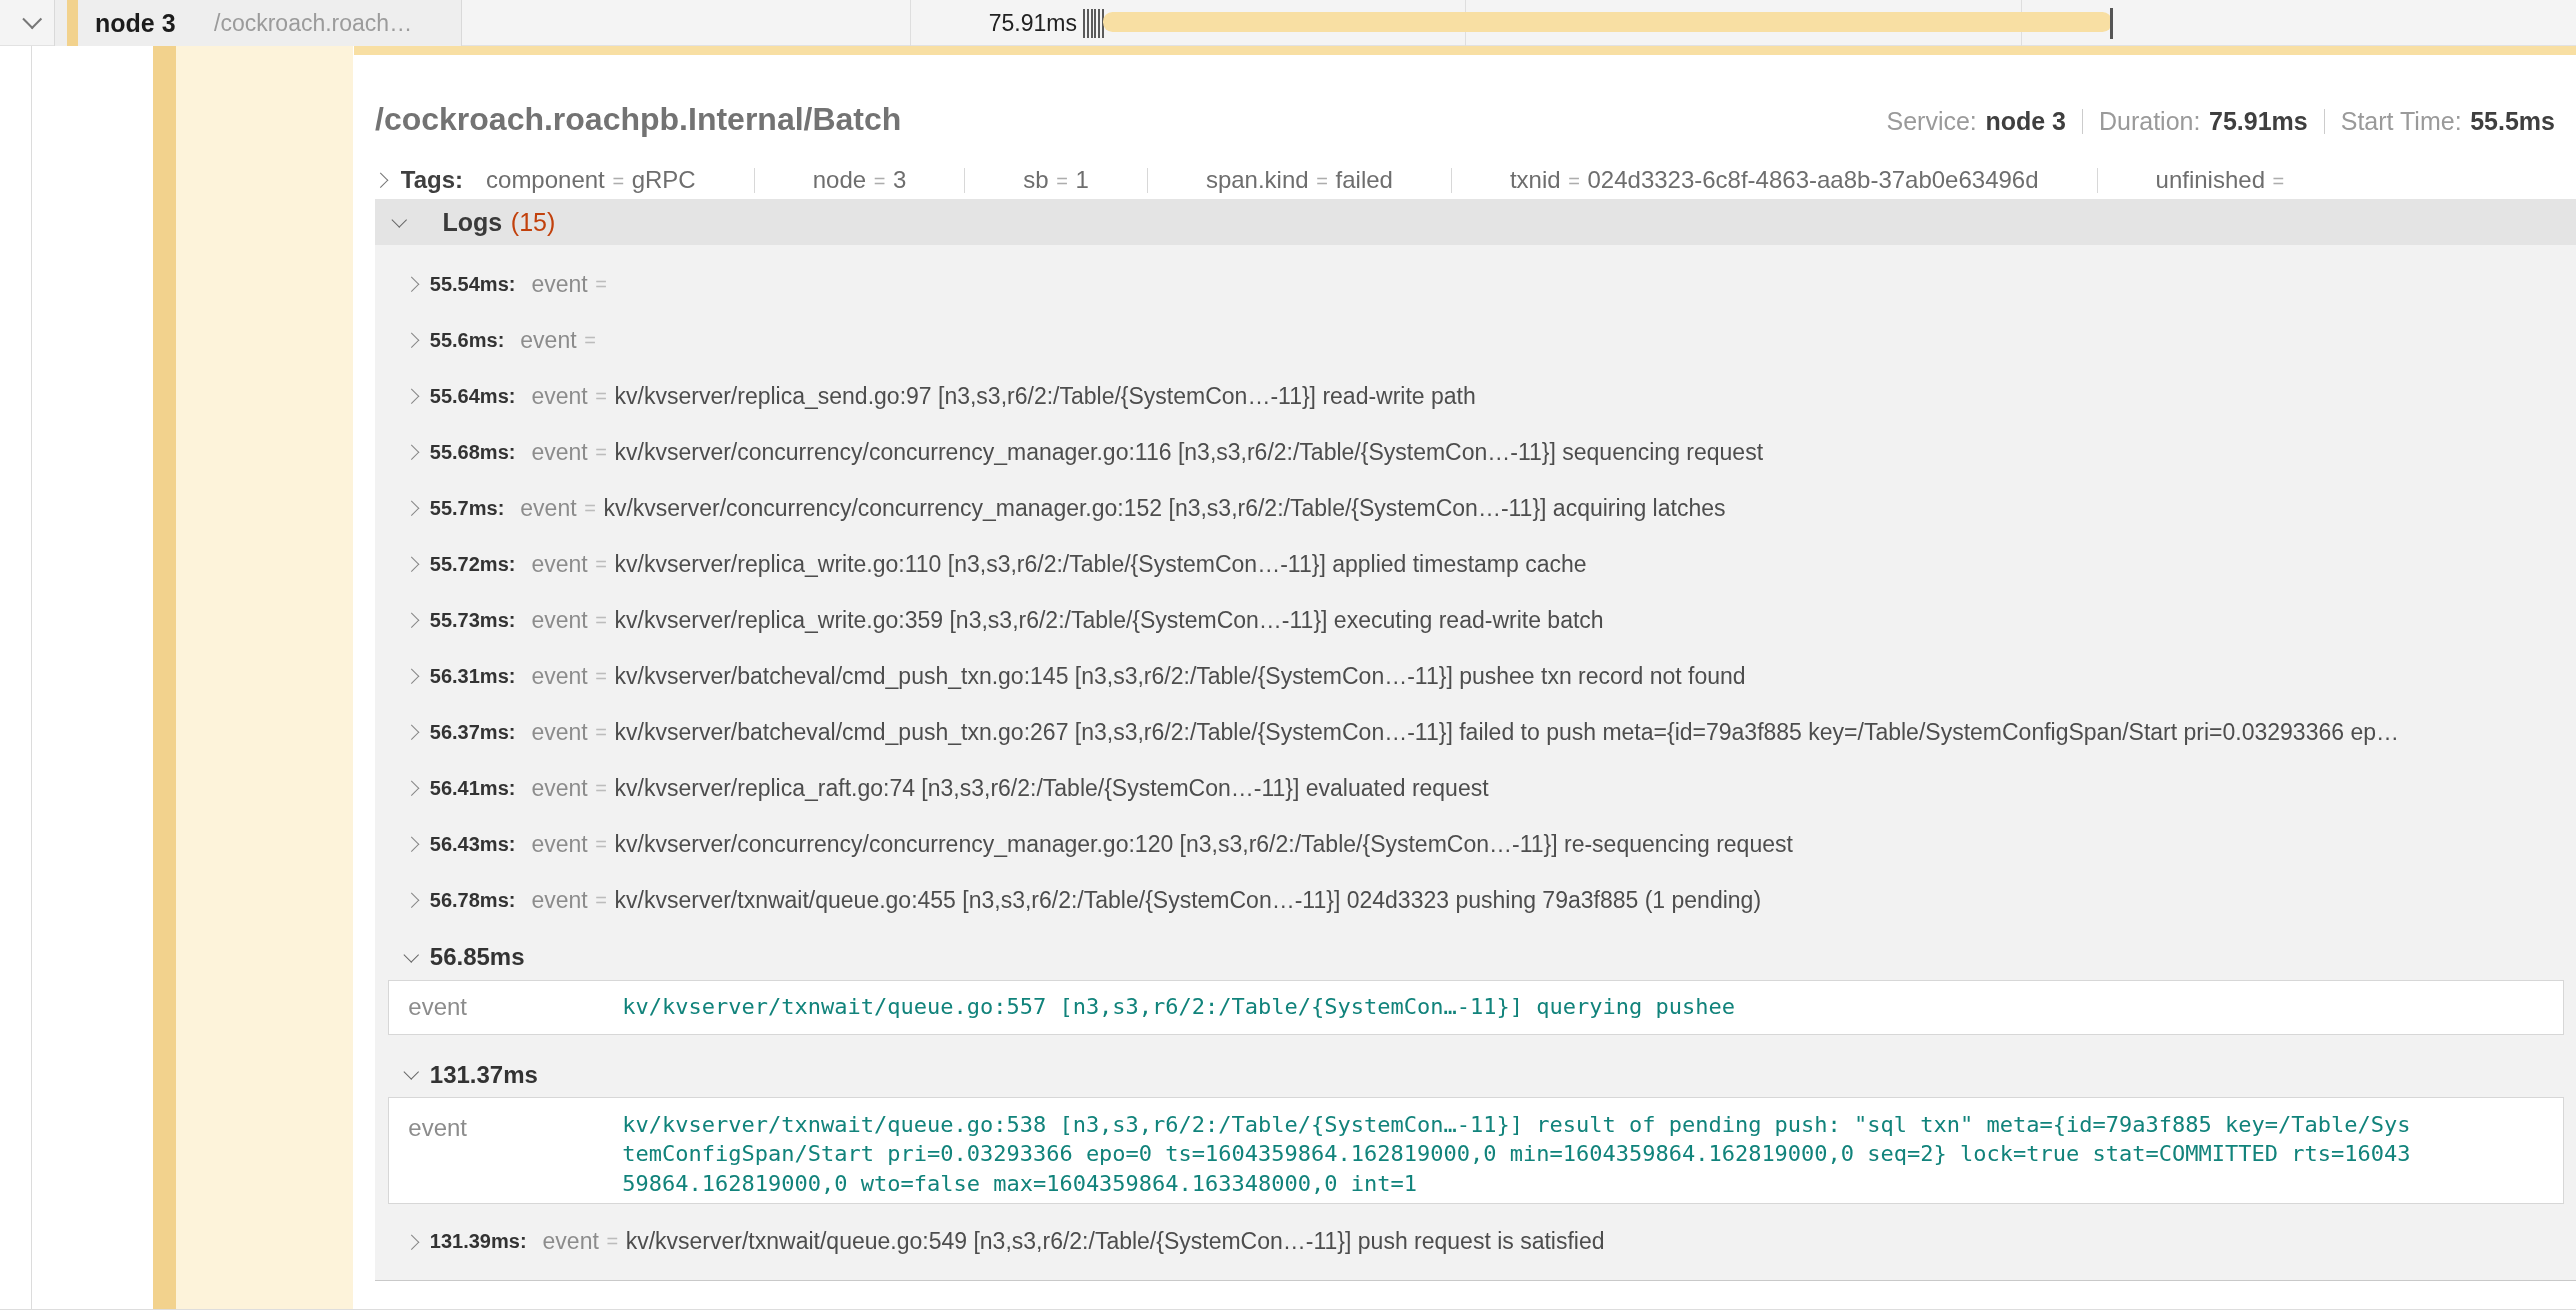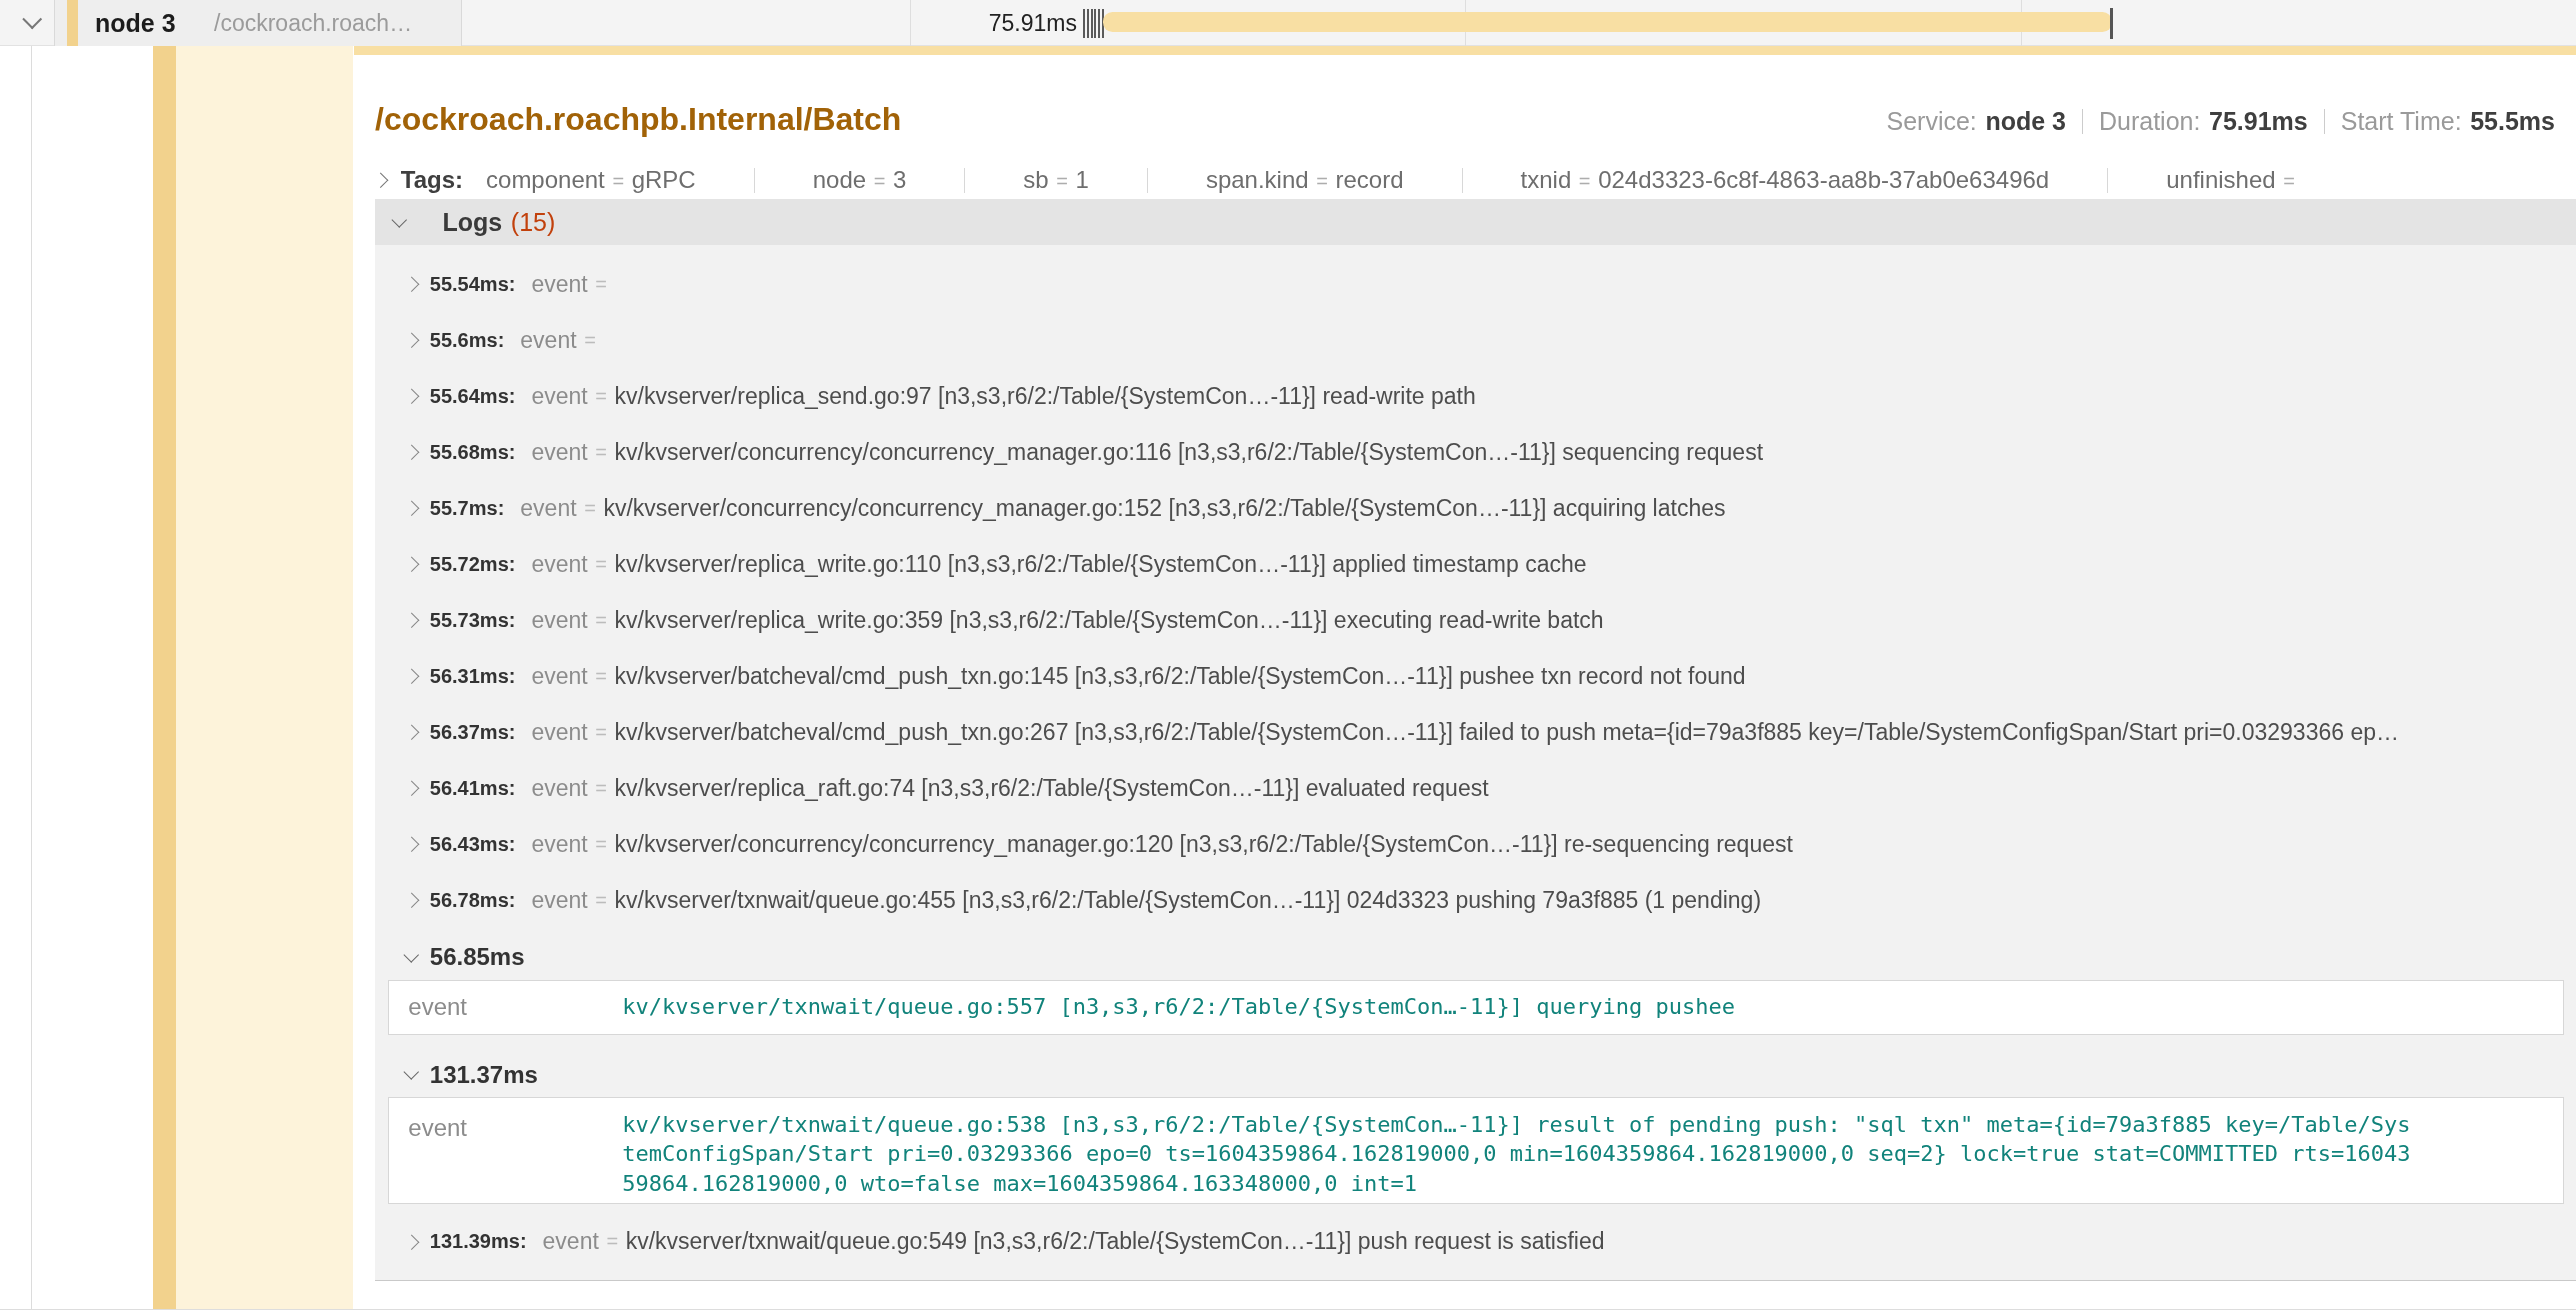--- a/index.html
+++ b/index.html
@@ -32,21 +32,21 @@
   
   #left-gutter{position:absolute;left:0;top:46px;width:354px;height:1263px;background:#fff;}
   #indent-line{position:absolute;left:31px;top:0;width:1px;height:1263px;background:#dcdcdc;}
   #indent-guide{position:absolute;left:153px;top:0;width:24px;height:1263px;background:#f2d28d;}
   #name-col-highlight{position:absolute;left:176px;top:0;width:177px;height:1263px;background:#fdf3da;}
   #bottom-hairline{position:absolute;left:0;top:1309px;width:2576px;height:1px;background:#ddd;}
 
   
   #detail-panel{position:absolute;left:354px;top:46px;width:2222px;height:1263px;background:#fff;}
   #detail-accent{position:absolute;left:0;top:0;width:2222px;height:8.6px;background:#f8dfa3;}
-  #span-title{position:absolute;left:21px;top:55px;margin:0;font-size:32px;font-weight:bold;color:#a16207;}
+  #span-title{position:absolute;left:21px;top:55px;margin:0;font-size:32px;font-weight:bold;color:#737373;}
   #header-meta{position:absolute;right:21px;top:61px;display:flex;align-items:center;font-size:25px;}
   #header-meta .lbl{color:#9a9a9a;}
   #header-meta .val{color:#3f3f3f;font-weight:bold;margin-left:8.6px;}
   #header-meta .sep{width:1px;height:25px;background:#ccc;margin:0 16px;}
 
   
   #tags-row{position:absolute;left:21px;top:112px;height:44px;display:flex;align-items:center;cursor:pointer;}
   #tags-label{font-size:24px;font-weight:bold;color:#3f3f3f;margin-left:15.3px;}
   .tag-item{display:flex;align-items:baseline;}
   .tag-item .k{font-size:24px;color:#6e6e6e;}
@@ -154,21 +154,21 @@
       <span class="tag-div"></span>
       <span class="tag-item">
         <span class="k">sb</span>
         <span class="eq">=</span>
         <span class="v">1</span>
       </span>
       <span class="tag-div"></span>
       <span class="tag-item">
         <span class="k">span.kind</span>
         <span class="eq">=</span>
-        <span class="v">record</span>
+        <span class="v">failed</span>
       </span>
       <span class="tag-div"></span>
       <span class="tag-item">
         <span class="k">txnid</span>
         <span class="eq">=</span>
         <span class="v">024d3323-6c8f-4863-aa8b-37ab0e63496d</span>
       </span>
       <span class="tag-div"></span>
       <span class="tag-item">
         <span class="k">unfinished</span>

